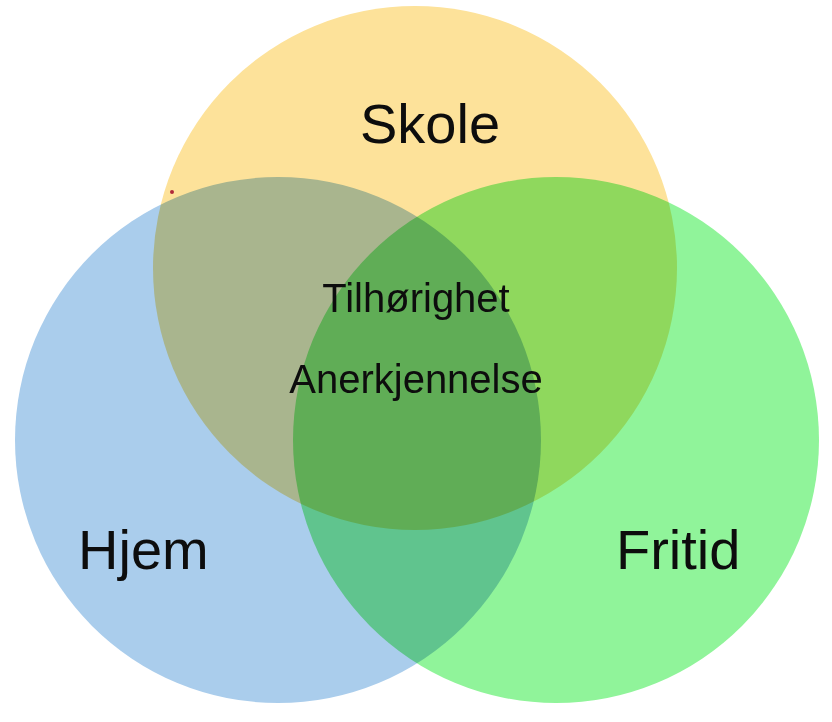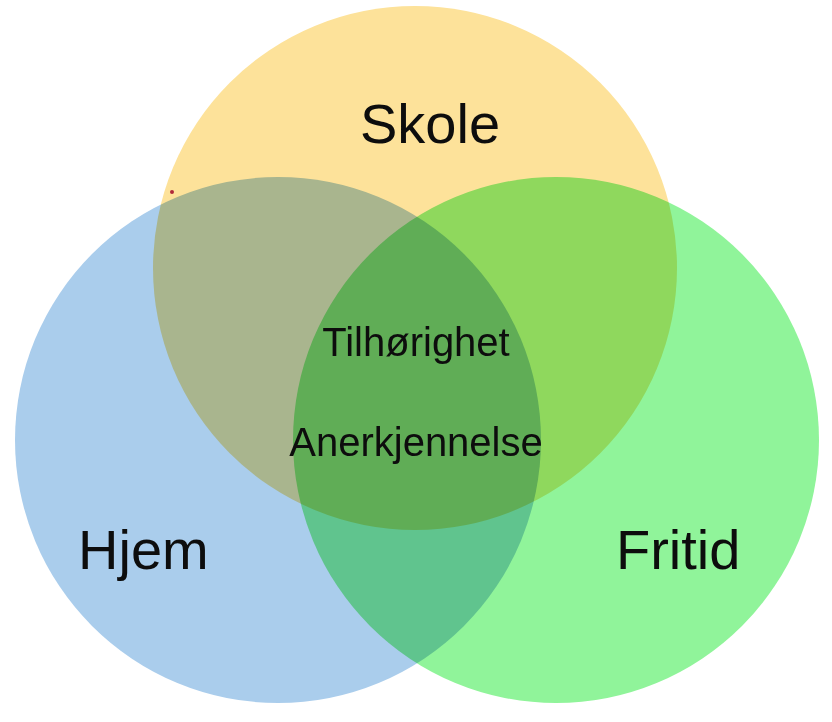--- a/index.html
+++ b/index.html
@@ -65,24 +65,23 @@
     width: 360px;
     text-align: center;
   }
   .center-line {
     display: block;
     color: #0d0d0d;
     font-family: "Liberation Sans", sans-serif;
     font-size: 40px;
     line-height: 1;
     white-space: nowrap;
-    margin-top: 44px;
   }
   .center-line + .center-line {
-    margin-top: 60px;
+    margin-top: 41px;
   }
   #red-dot {
     position: absolute;
     left: 170px;
     top: 190px;
     width: 4px;
     height: 4px;
     border-radius: 50%;
     background: #b02a3a;
   }

